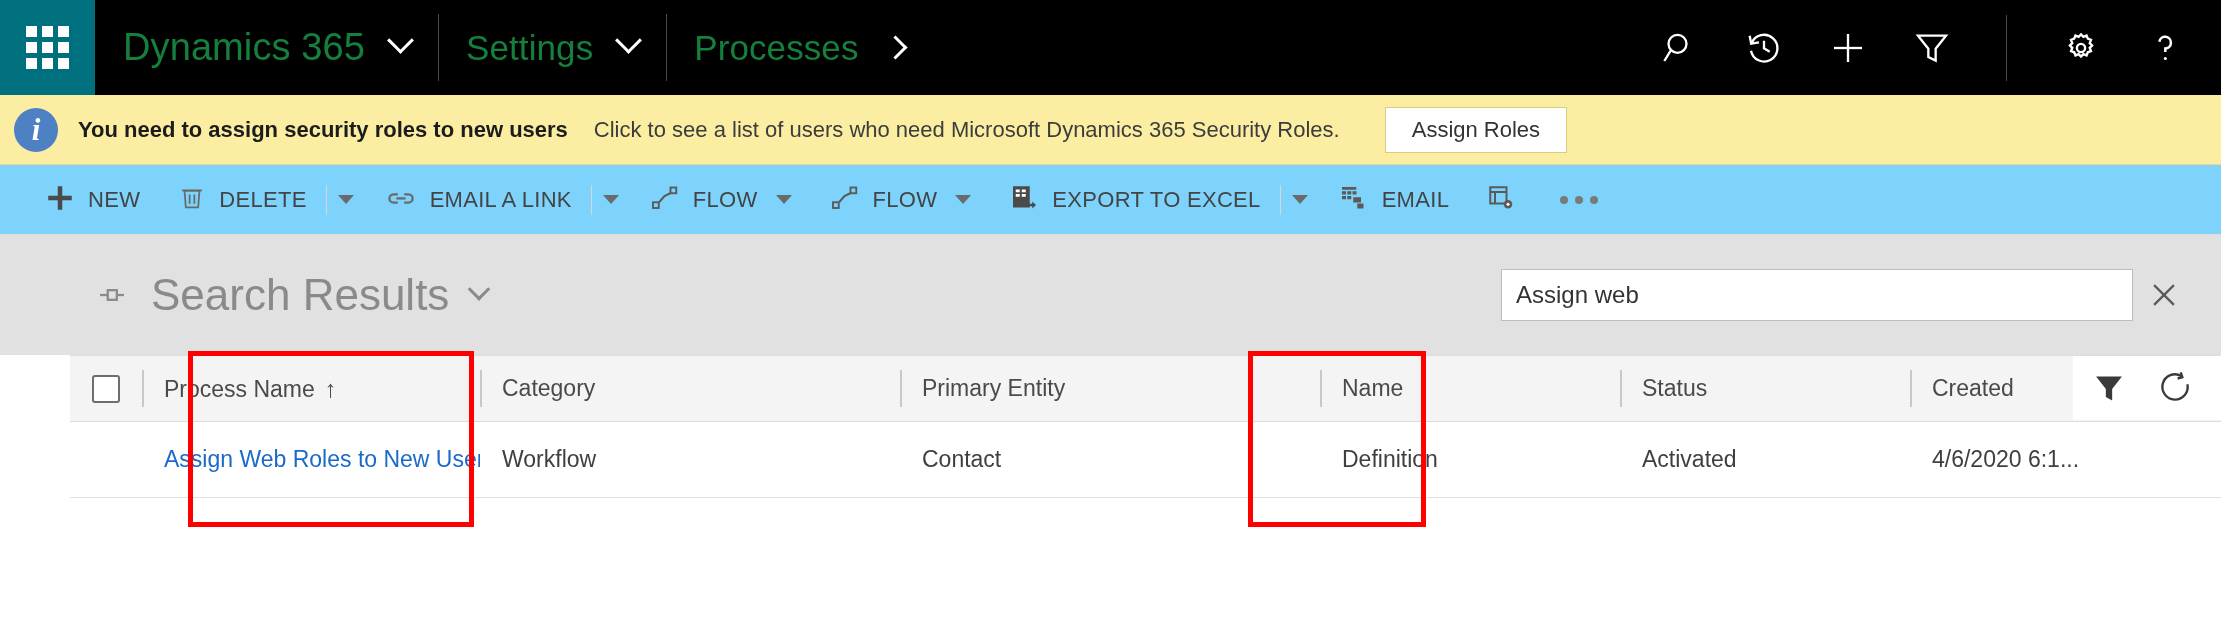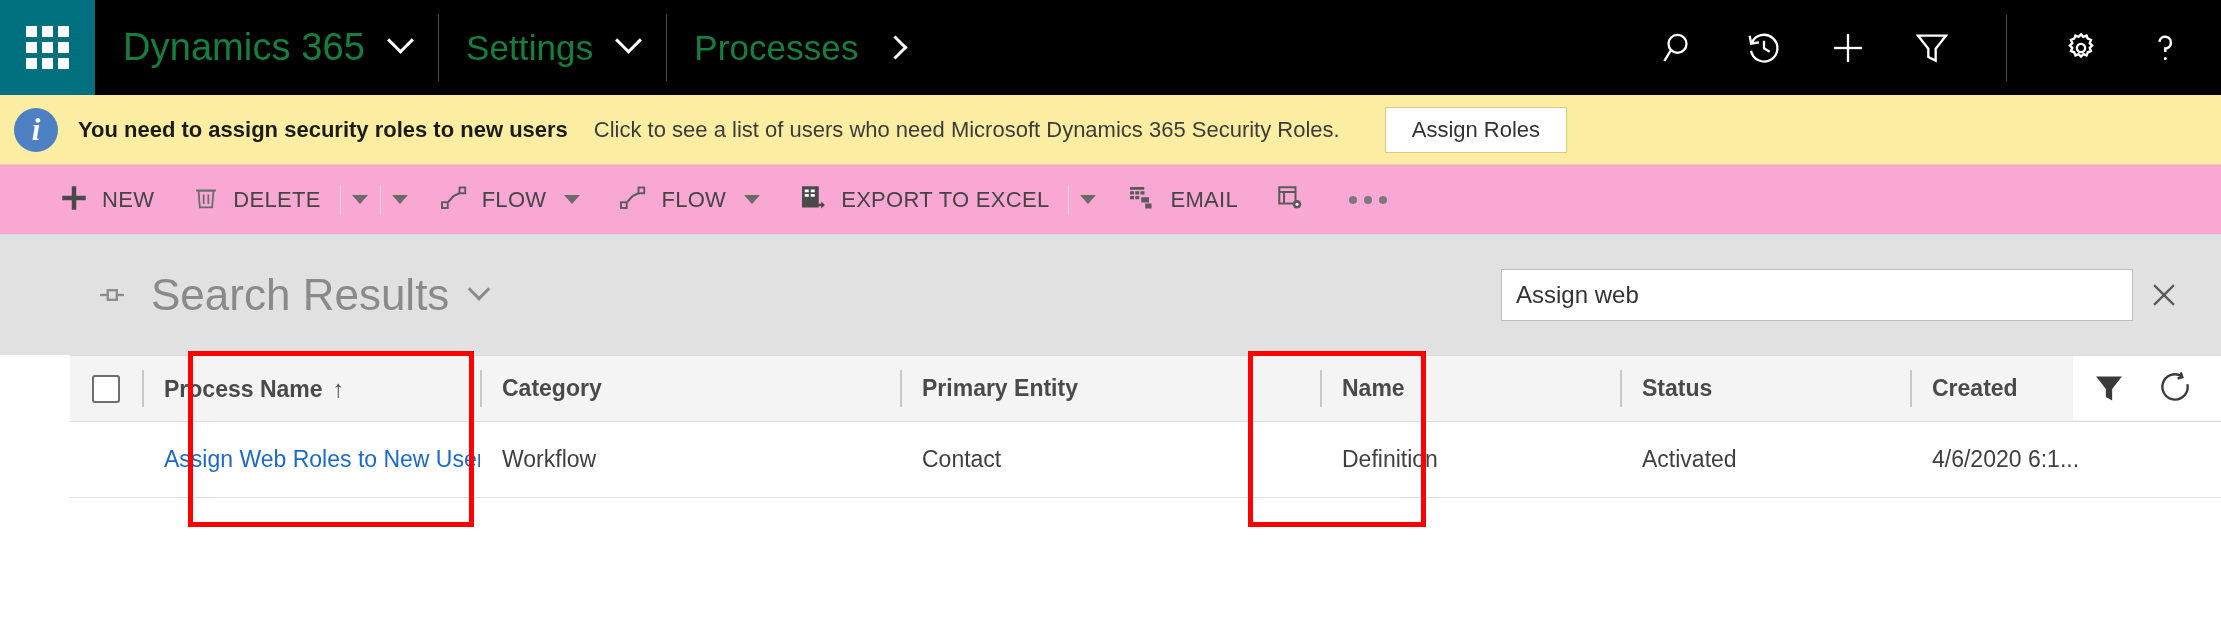--- a/index.html
+++ b/index.html
@@ -132,25 +132,25 @@
     font-size: 22px;
     font-family: "Liberation Sans", sans-serif;
     padding: 9px 26px;
     cursor: pointer;
     white-space: nowrap;
   }
 
   
   .ribbon {
     height: 70px;
-    background: #f9a8d4;
+    background: #7dd3fc;
     border-bottom: 1px solid #dcdcdc;
     display: flex;
     align-items: center;
-    padding-left: 40px;
+    padding-left: 26px;
     gap: 0;
   }
   .cmd {
     display: flex;
     align-items: center;
     gap: 13px;
     padding: 0 19px;
     height: 54px;
     cursor: pointer;
     white-space: nowrap;
@@ -250,21 +250,21 @@
   table.grid {
     border-collapse: collapse;
     width: 100%;
     table-layout: fixed;
   }
   table.grid thead th {
     background: #f4f4f4;
     height: 66px;
     text-align: left;
     font-size: 23px;
-    font-weight: bold;
+    font-weight: normal;
     color: #4a4a4a;
     border-top: 1px solid #dcdcdc;
     border-bottom: 1px solid #dcdcdc;
     padding: 0 0 0 22px;
     position: relative;
     vertical-align: middle;
     white-space: nowrap;
     overflow: hidden;
   }
   table.grid thead th.colsep::before {
@@ -434,20 +434,30 @@
         <line x1="10" y1="9" x2="10" y2="17"></line>
           <line x1="14" y1="9" x2="14" y2="17"></line>
       </svg>
     </span>
     <span class="cmd-label">DELETE</span>
   </div>
   <div class="split">
       <span class="caret"></span>
     </div>
 
+  <div class="cmd">
+    <span>
+      <svg width="32" height="32" viewBox="0 0 24 24" fill="none" stroke="#6a6a6a" stroke-width="1.7">
+        <path d="M9.6 9.2 h-3.2 a3.1 3.1 0 0 0 0 6.2 h3.2"></path>
+        <path d="M14.4 9.2 h3.2 a3.1 3.1 0 0 1 0 6.2 h-3.2"></path>
+        <line x1="8.6" y1="12.3" x2="15.4" y2="12.3"></line>
+      </svg>
+    </span>
+    <span class="cmd-label">EMAIL A LINK</span>
+  </div>
   <div class="split">
       <span class="caret"></span>
     </div>
 
   <div class="cmd">
     <span>
       <svg width="30" height="30" viewBox="0 0 24 24" fill="none" stroke="#5a5a5a" stroke-width="1.5">
         <rect x="2.4" y="15.4" width="4.6" height="4.6"></rect>
         <rect x="16.4" y="3.6" width="4.6" height="4.6"></rect>
         <path d="M7.4 15.2 L11.6 10.4 L16.2 8.2" stroke-width="1.6"></path>

